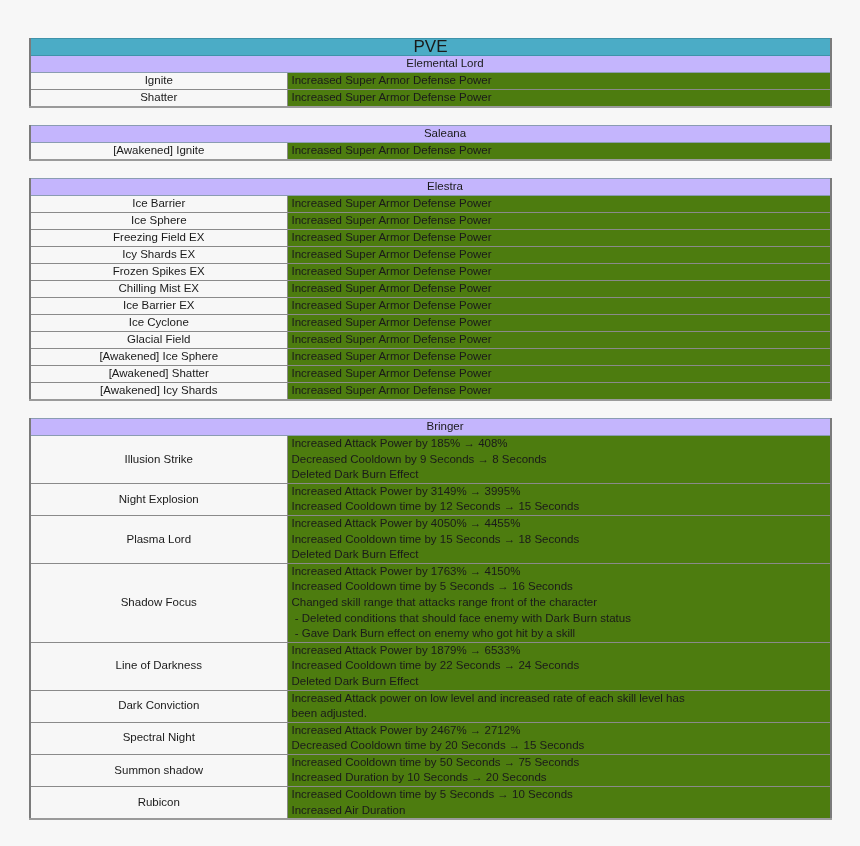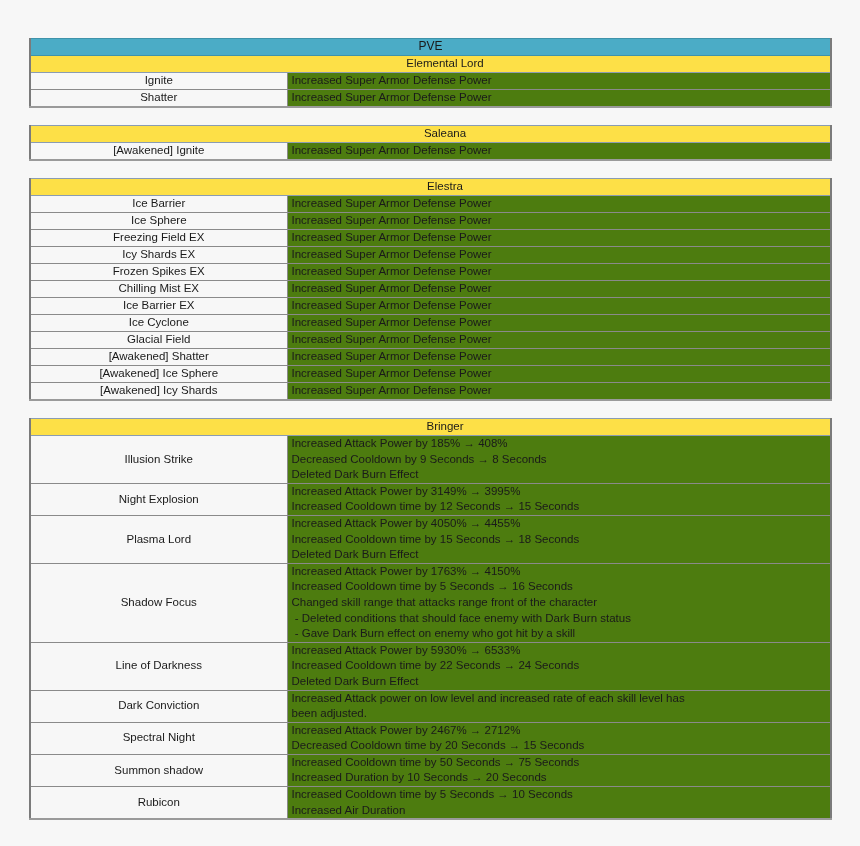--- a/index.html
+++ b/index.html
@@ -44,25 +44,25 @@
     font-size: 11.5px;
     line-height: 15.6px;
   }
 
   .title-row td {
     background: #4bacc6;
     text-align: center;
     height: 16px;
     color: #1a1a1a;
     border-color: #3f93aa;
-    font-size: 12px;
+    font-size: 17px;
   }
 
   .section-row td {
-    background: #fde047;
+    background: #c4b5fd;
     text-align: center;
     height: 16px;
     color: #1a1a1a;
     border-color: #8a9cb2;
     font-size: 11.5px;
     padding-left: 29px;
   }
 
   td.skill {
     text-align: center;
@@ -187,27 +187,27 @@
             <span class="ln">Increased Super Armor Defense Power</span>
           </td>
         </tr>
         <tr class="simple-row">
           <td class="skill">Glacial Field</td>
           <td class="desc">
             <span class="ln">Increased Super Armor Defense Power</span>
           </td>
         </tr>
         <tr class="simple-row">
+          <td class="skill">[Awakened] Ice Sphere</td>
+          <td class="desc">
+            <span class="ln">Increased Super Armor Defense Power</span>
+          </td>
+        </tr>
+        <tr class="simple-row">
           <td class="skill">[Awakened] Shatter</td>
-          <td class="desc">
-            <span class="ln">Increased Super Armor Defense Power</span>
-          </td>
-        </tr>
-        <tr class="simple-row">
-          <td class="skill">[Awakened] Ice Sphere</td>
           <td class="desc">
             <span class="ln">Increased Super Armor Defense Power</span>
           </td>
         </tr>
         <tr class="simple-row">
           <td class="skill">[Awakened] Icy Shards</td>
           <td class="desc">
             <span class="ln">Increased Super Armor Defense Power</span>
           </td>
         </tr>
@@ -251,21 +251,21 @@
             <span class="ln">Increased Attack Power by 1763% → 4150%</span>
             <span class="ln">Increased Cooldown time by 5 Seconds → 16 Seconds</span>
             <span class="ln">Changed skill range that attacks range front of the character</span>
             <span class="ln"> - Deleted conditions that should face enemy with Dark Burn status</span>
             <span class="ln"> - Gave Dark Burn effect on enemy who got hit by a skill</span>
           </td>
         </tr>
         <tr>
           <td class="skill">Line of Darkness</td>
           <td class="desc">
-            <span class="ln">Increased Attack Power by 5930% → 6533%</span>
+            <span class="ln">Increased Attack Power by 1879% → 6533%</span>
             <span class="ln">Increased Cooldown time by 22 Seconds → 24 Seconds</span>
             <span class="ln">Deleted Dark Burn Effect</span>
           </td>
         </tr>
         <tr>
           <td class="skill">Dark Conviction</td>
           <td class="desc">
             <span class="ln">Increased Attack power on low level and increased rate of each skill level has</span>
             <span class="ln">been adjusted.</span>
           </td>

